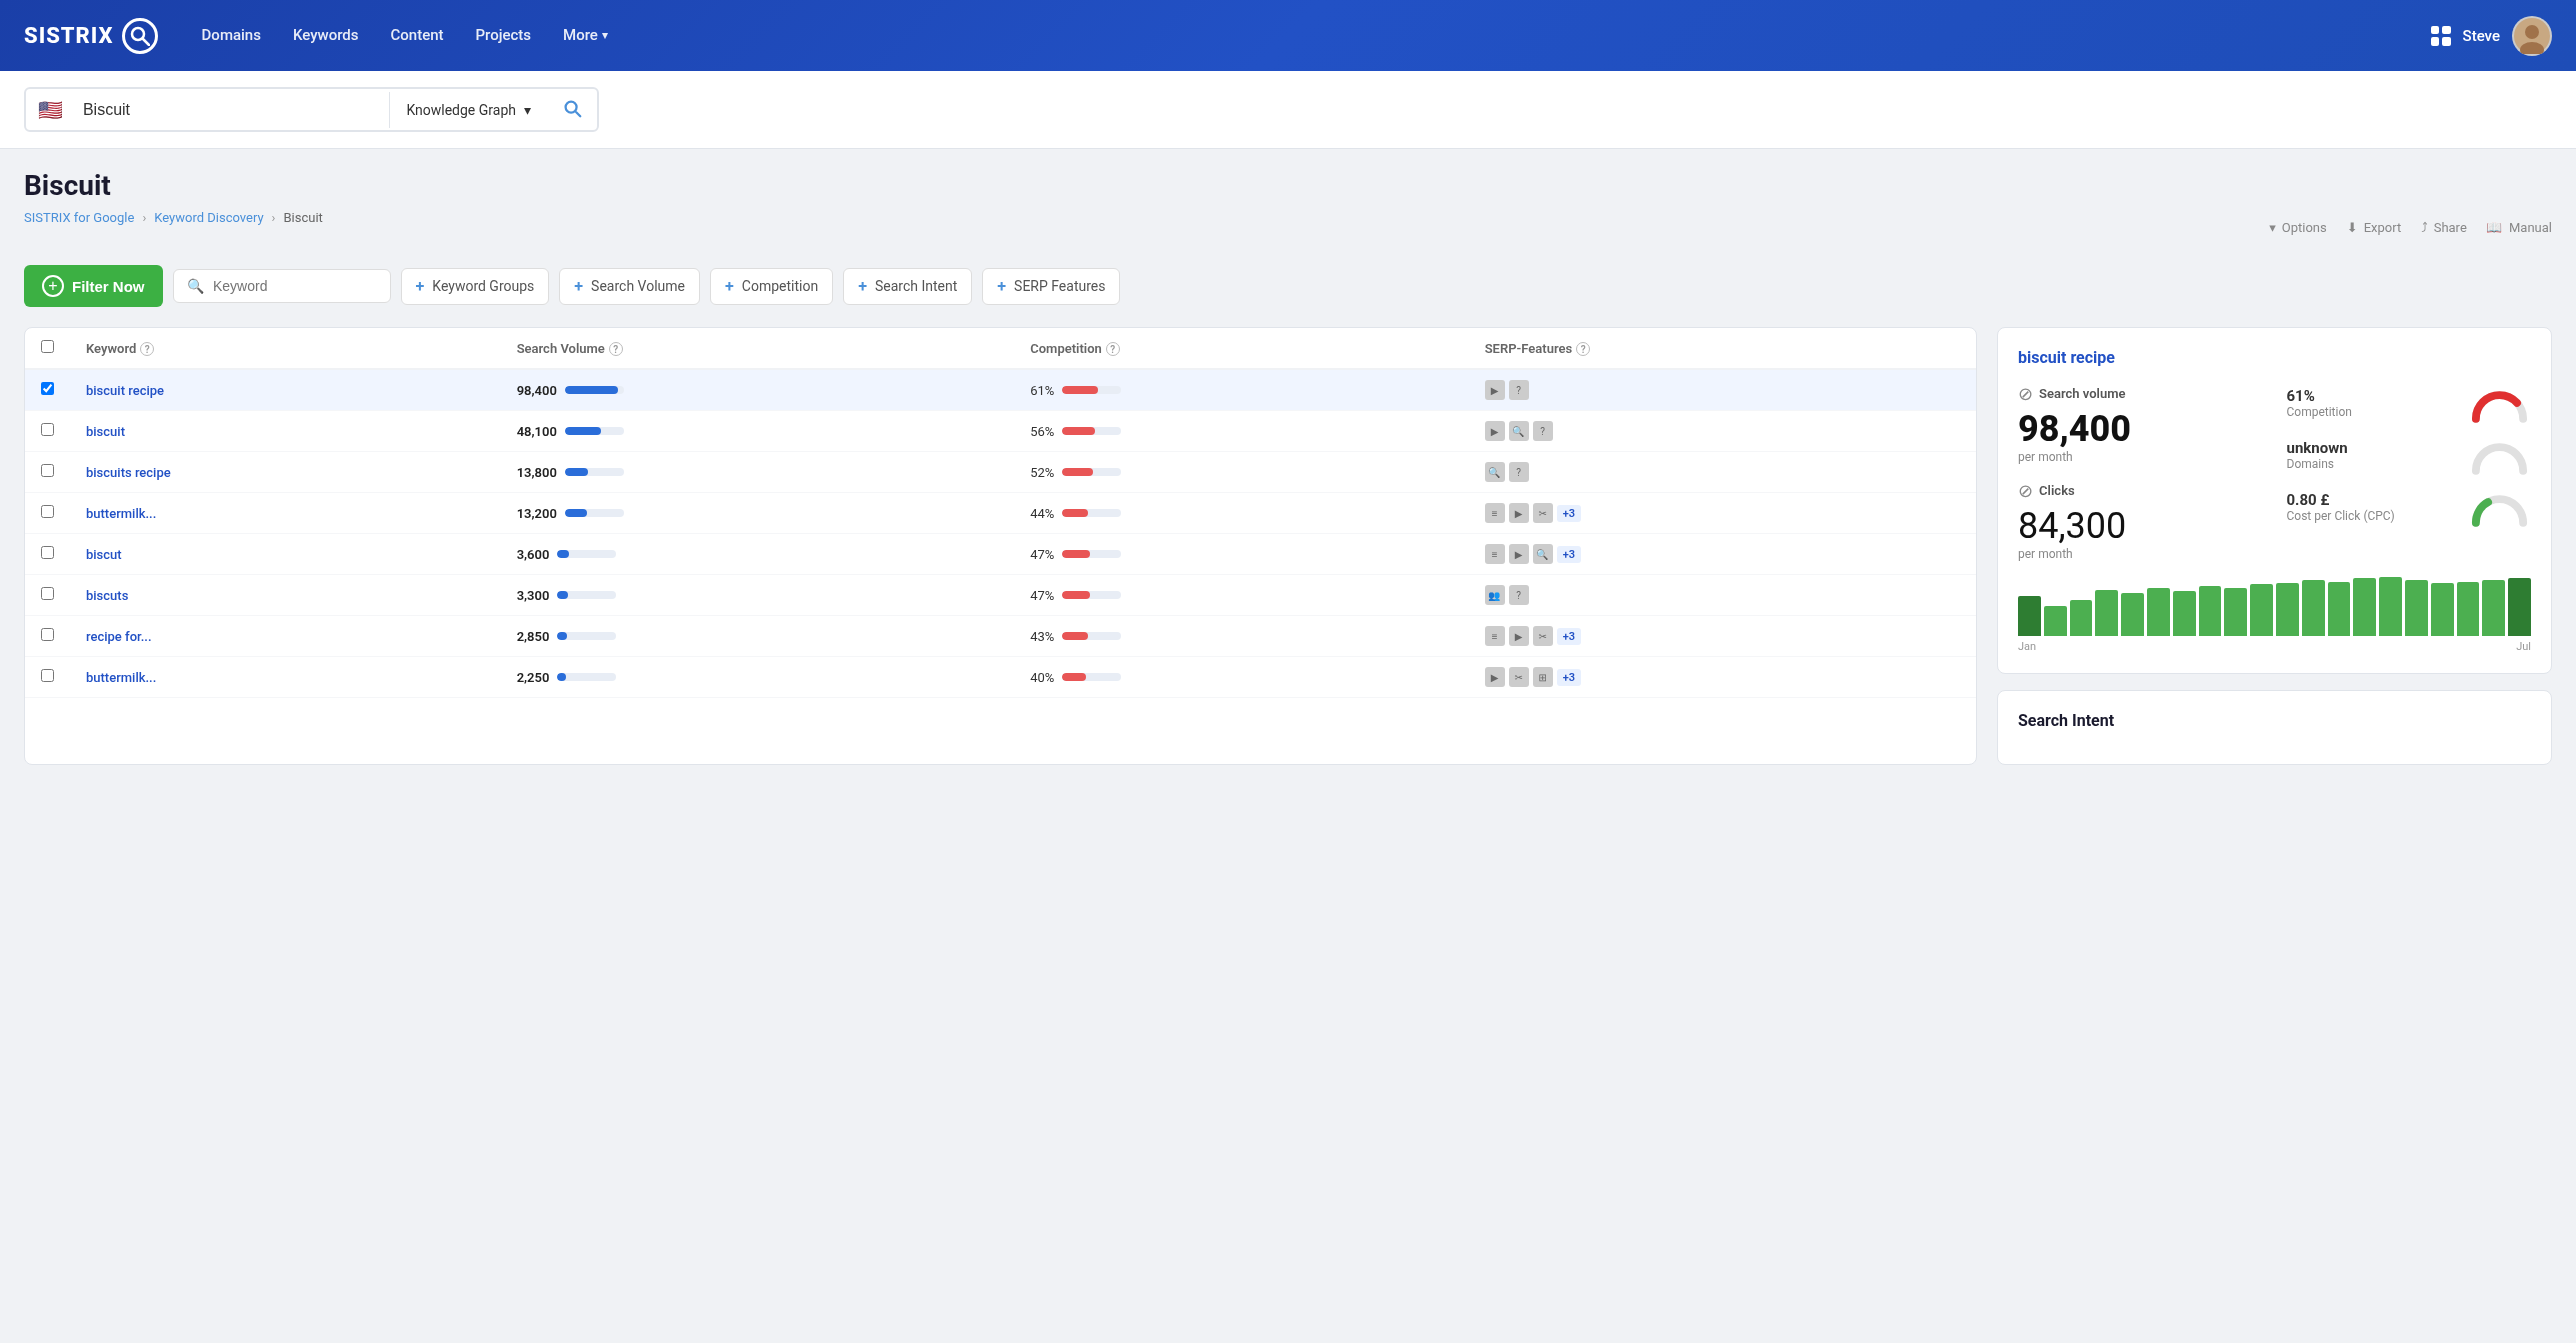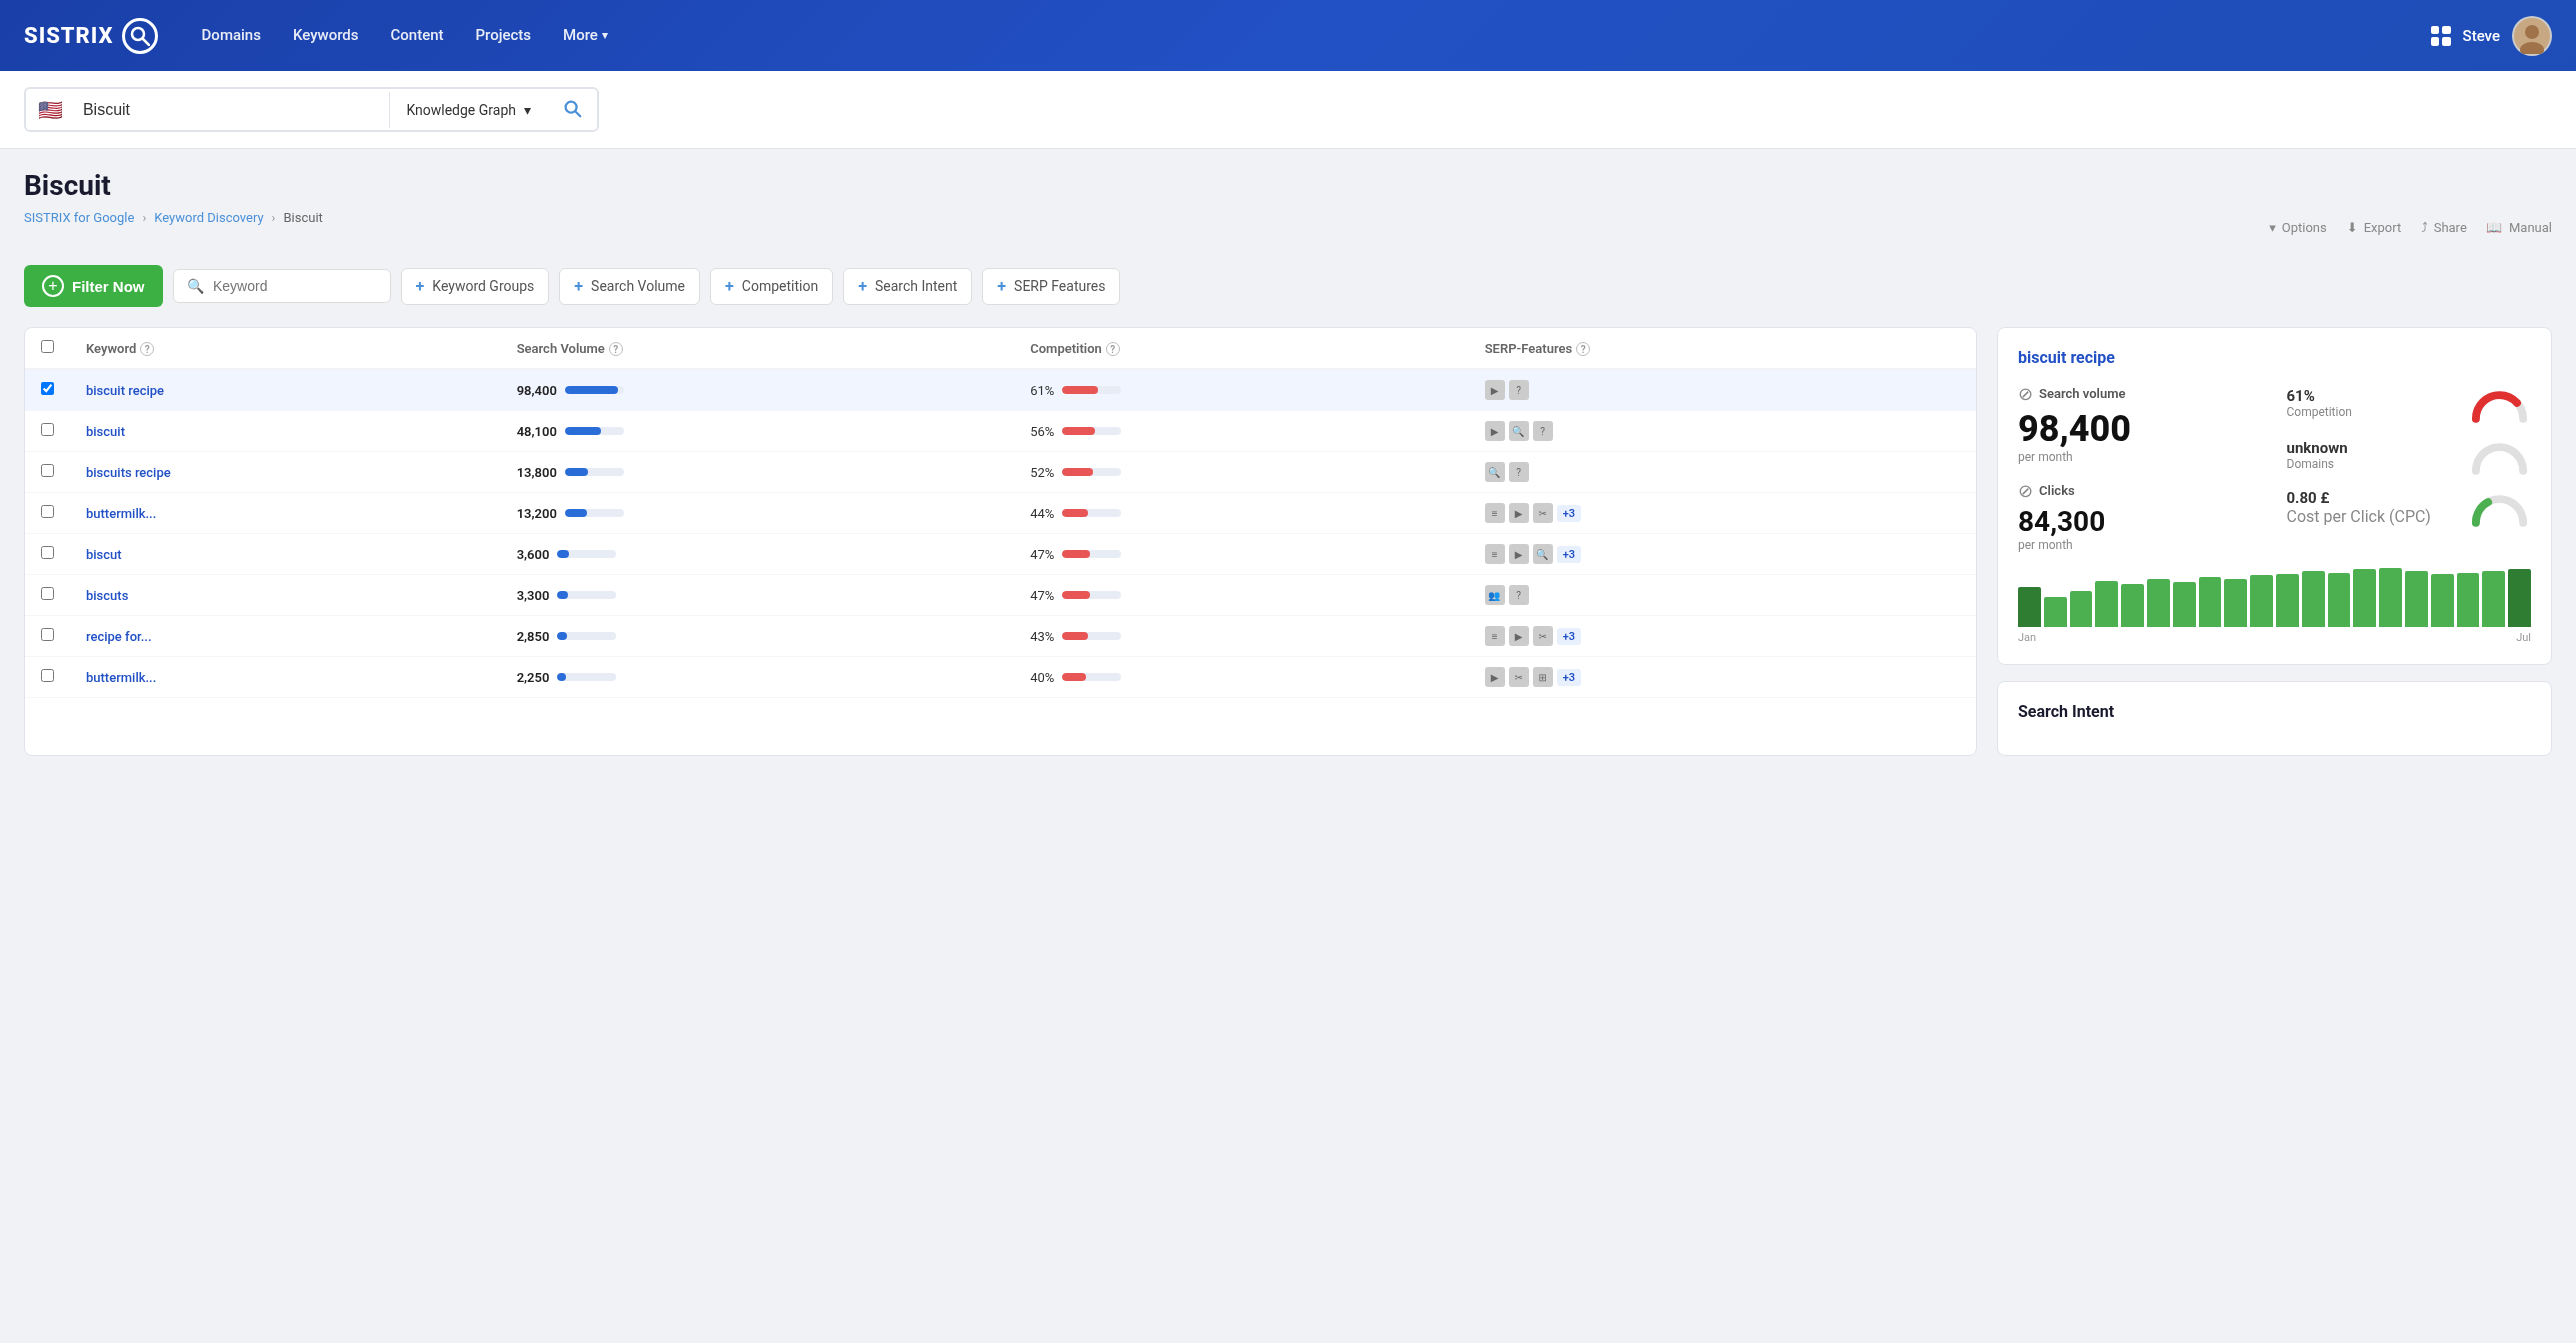--- a/index.html
+++ b/index.html
@@ -460,21 +460,21 @@
               <span style="font-size:18px; color:#888;">⊘</span>
               <span style="font-size:13px; color:#555; font-weight:600;">Search volume</span>
             </div>
             <div style="font-size:36px; font-weight:800; color:#111;">98,400</div>
             <div style="font-size:12px; color:#888;">per month</div>
 
             <div style="margin-top:16px; display:flex; align-items:center; gap:6px; margin-bottom:4px;">
               <span style="font-size:18px; color:#888;">⊘</span>
               <span style="font-size:13px; color:#555; font-weight:600;">Clicks</span>
             </div>
-            <div style="font-size:28px; font-weight:700; color:#111;">84,300</div>
+            <div style="font-size:36px; font-weight:400; color:#111;">84,300</div>
             <div style="font-size:12px; color:#888;">per month</div>
           </div>
 
           <div style="display:flex; flex-direction:column; gap:12px; padding-left:8px;">
 
             <div style="display:flex; justify-content:space-between; align-items:center;">
               <div>
                 <div style="font-size:15px; font-weight:700; color:#333;">61%</div>
                 <div style="font-size:12px; color:#888;">Competition</div>
               </div>
@@ -494,21 +494,21 @@
               <div style="width:63px; height:40px; position:relative;">
                 <svg width="63" height="40" viewBox="0 0 64 40">
                   <path d="M8 36 A24 24 0 0 1 56 36" fill="none" stroke="#e0e0e0" stroke-width="8" stroke-linecap="round"></path>
                 </svg>
               </div>
             </div>
 
             <div style="display:flex; justify-content:space-between; align-items:center;">
               <div>
                 <div style="font-size:15px; font-weight:700; color:#333;">0.80 £</div>
-                <div style="font-size:16px; color:#888;">Cost per Click (CPC)</div>
+                <div style="font-size:12px; color:#888;">Cost per Click (CPC)</div>
               </div>
               <div style="width:63px; height:40px; position:relative;">
                 <svg width="63" height="40" viewBox="0 0 64 40">
                   <path d="M8 36 A24 24 0 0 1 56 36" fill="none" stroke="#e0e0e0" stroke-width="8" stroke-linecap="round"></path>
                   <path d="M8 36 A24 24 0 0 1 56 36" fill="none" stroke="#4caf50" stroke-width="8" stroke-linecap="round" stroke-dasharray="75.4" stroke-dashoffset="50"></path>
                 </svg>
               </div>
             </div>
           </div>
         </div>

